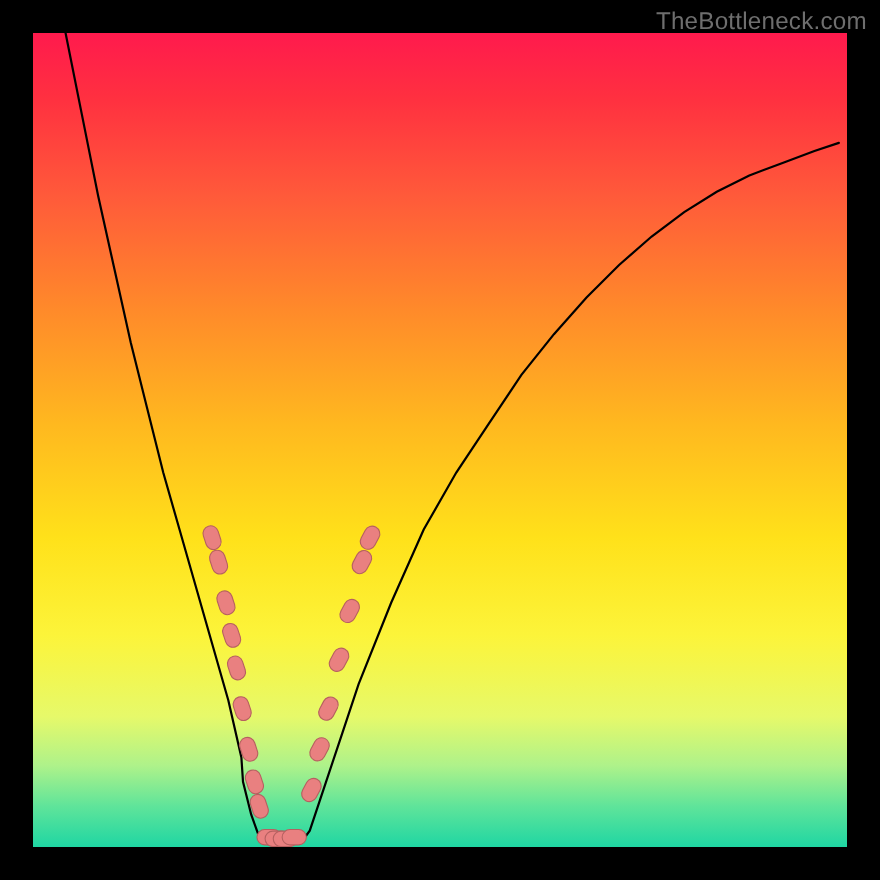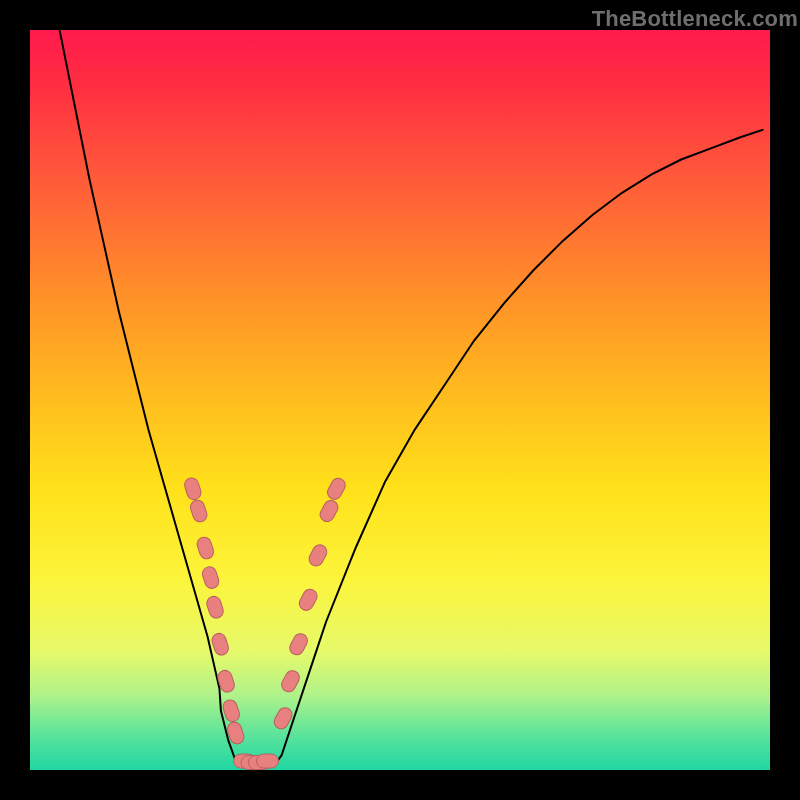--- a/index.html
+++ b/index.html
@@ -40,24 +40,24 @@
       #fcf43a 74%,
       #e6f96a 84%,
       #aef28a 90%,
       #5fe49a 95%,
       #1fd6a3 100%
     );
   }
   .watermark {
     position: absolute;
     top: 6px;
-    right: 2px;
+    right: 12px;
     color: #6e6e6e;
     font-size: 22px;
-    font-weight: 700;
+    font-weight: 400;
     letter-spacing: 0.2px;
     user-select: none;
   }
   svg.curves {
     position: absolute;
     inset: 0;
   }
 </style>
 </head>
 <body>

